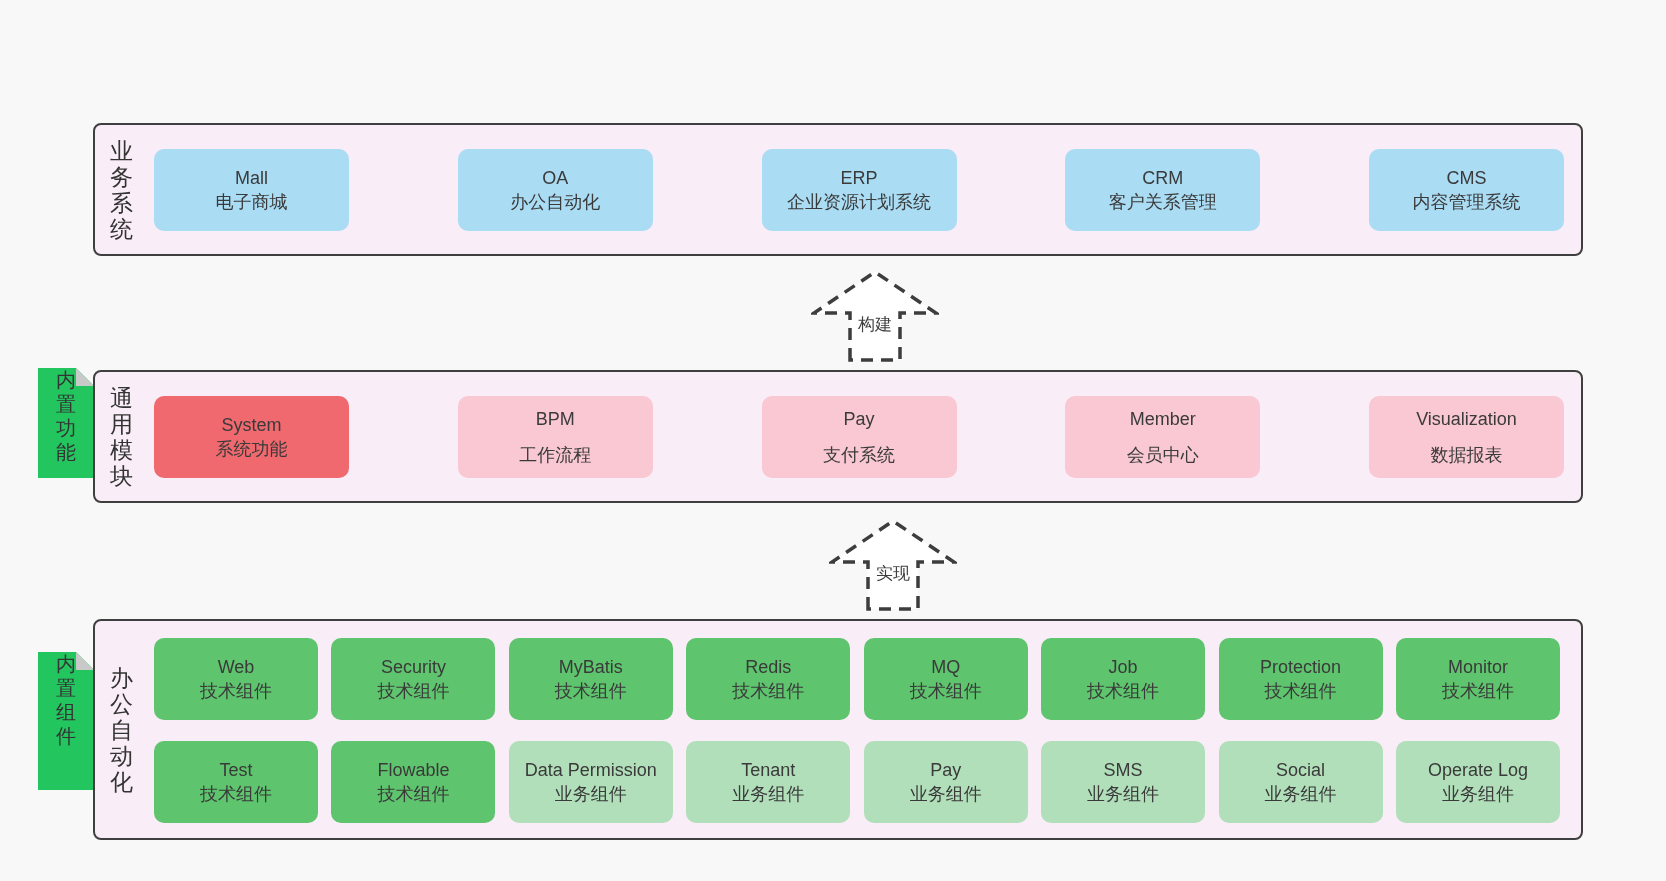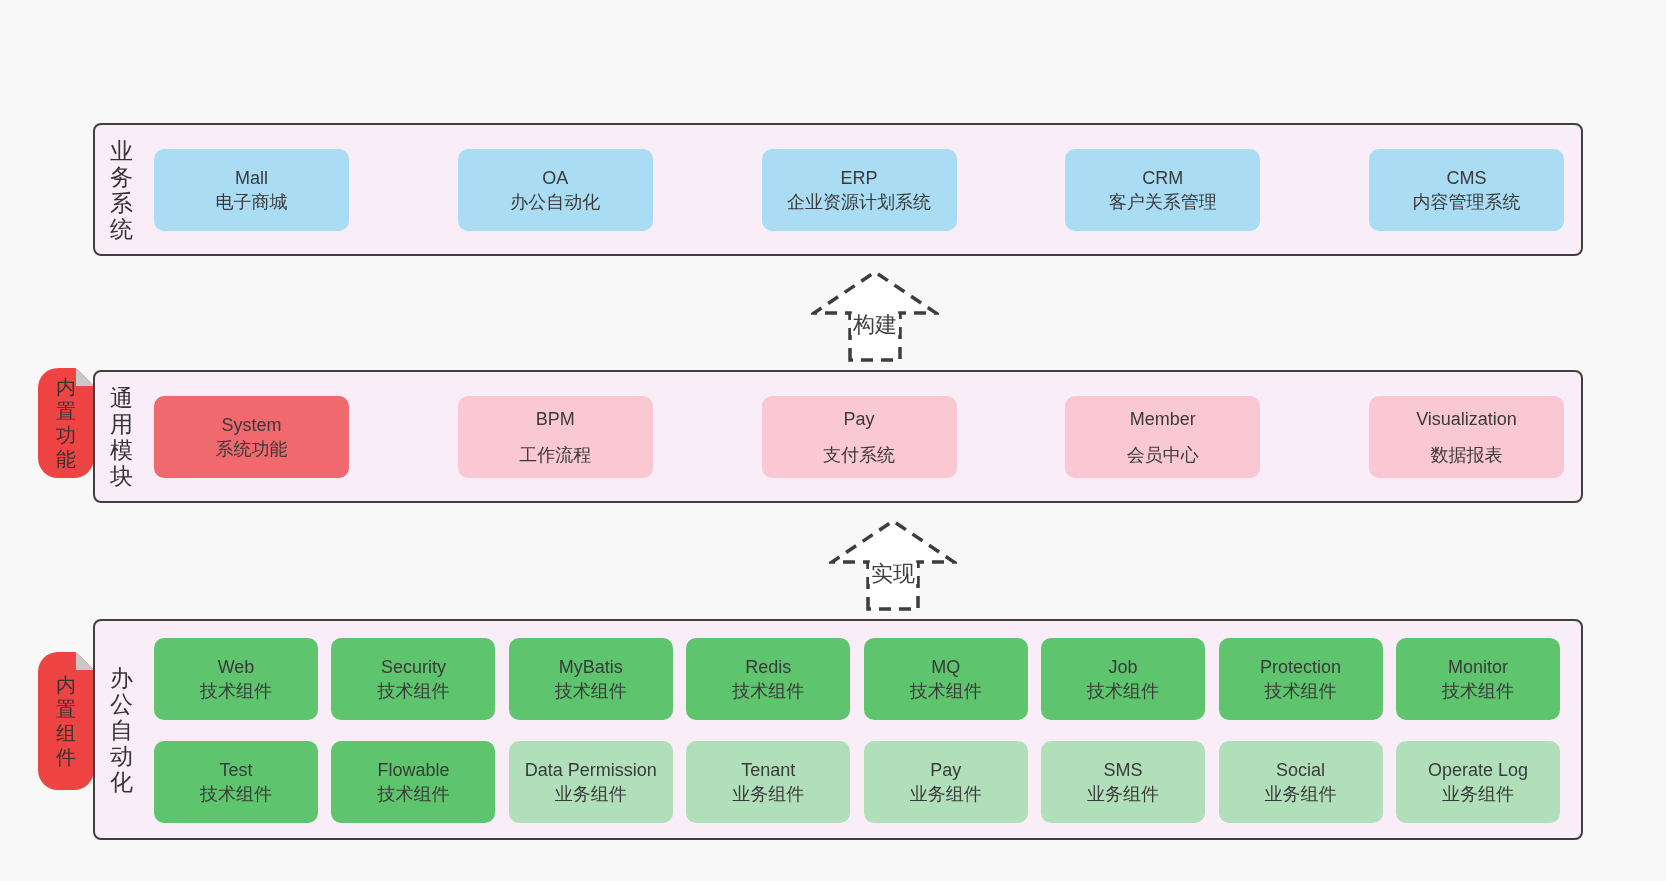--- a/index.html
+++ b/index.html
@@ -87,37 +87,36 @@
   }
   .arrow-build{left:811px;top:270px;}
   .arrow-implement{left:829px;top:519px;text-align:right;}
   .arrow svg{display:block;}
   .arrow-label{
     position:absolute;
     left:50%;top:44px;
     transform:translateX(-50%);
     background:#ffffff;
     padding:0 2px;
-    font-size:22px;
+    font-size:17px;
     line-height:21px;
     color:#3f3f3f;
     white-space:nowrap;
     font-family:Liberation Serif, serif;
   }
   
   .sticky{
     position:absolute;
     left:38px;width:56px;
-    background:#ef4444;
+    background:#22c55e;
     z-index:1;
     clip-path:polygon(0 0,calc(100% - 18px) 0,100% 18px,100% 100%,0 100%);
     display:flex;
-    align-items:center;
+    align-items:flex-start;
     justify-content:center;
-    border-radius:20px;
   }
   .sticky-modules{top:368px;height:110px;}
   .sticky-components{top:652px;height:138px;}
   .sticky .fold{
     position:absolute;
     top:0;right:0;
     width:18px;height:18px;
     background:#c9c9c9;
     clip-path:polygon(0 0,100% 100%,0 100%);
   }

